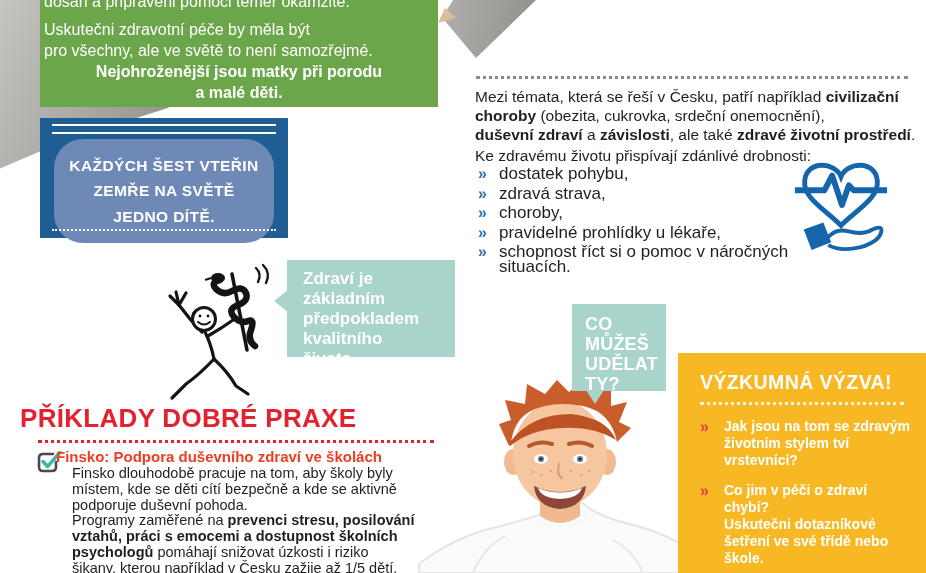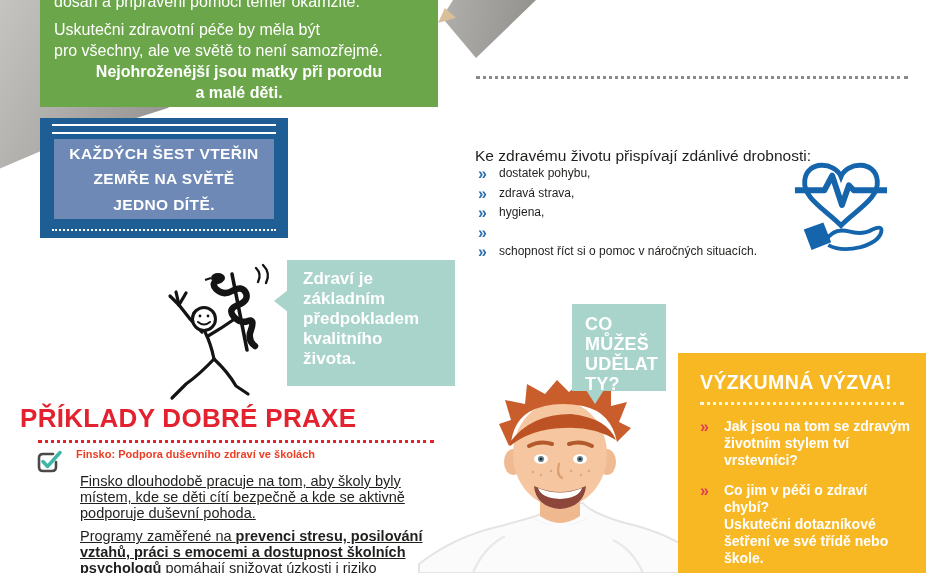--- a/index.html
+++ b/index.html
@@ -13,65 +13,65 @@
     background:linear-gradient(115deg,#c6c4c0 0%,#aeaca8 45%,#8f8d89 100%);
     clip-path:polygon(0 0,100% 0,100% 60%,95% 63%,73% 70%,25% 87%,0 98%);}
   .photo-tr{left:436px;top:0;width:100px;height:58px;z-index:0;
     background:linear-gradient(100deg,#b3b1ad 0%,#918f8b 100%);
     clip-path:polygon(6% 30%,17% 0,100% 0,40% 100%);}
   .pencil-tip{left:438px;top:8px;width:18px;height:17px;z-index:0;
     background:#d9c09a;clip-path:polygon(0 88%,38% 0,100% 58%);}
 
   
   .box-green{left:40px;top:0;width:398px;height:107px;background:#6CA64A;z-index:2;
-    color:#fff;padding:0 14px;box-sizing:border-box;overflow:hidden;font-size:16px;line-height:21px;}
+    color:#fff;padding:0 4px;box-sizing:border-box;overflow:hidden;font-size:16px;line-height:21px;}
   .box-green .cut{margin:-9px 0 7px 0;}
   .box-green p{margin:0;}
   .box-green .b{font-weight:bold;text-align:center;}
 
   
   .box-blue{left:40px;top:118px;width:248px;height:120px;background:#1F5E94;z-index:2;}
   .dbl-line{position:absolute;left:12px;right:12px;top:6px;height:6px;
     border-top:2px solid #fff;border-bottom:2px solid #fff;}
-  .blue-inner{position:absolute;left:14px;right:14px;top:21px;height:80px;background:#6E89B6;
+  .blue-inner{position:absolute;left:14px;right:14px;top:21px;height:104px;background:#6E89B6;
     display:flex;align-items:center;justify-content:center;text-align:center;
-    color:#fff;font-weight:bold;font-size:15.5px;line-height:1.62;letter-spacing:.4px;}
+    color:#fff;font-weight:bold;font-size:15.5px;line-height:1.62;letter-spacing:.4px;border-radius:29px;}
   .blue-dots{position:absolute;left:12px;right:12px;bottom:7px;border-top:2px dotted #fff;}
 
   
   .bubble{background:#A9D4CB;color:#fff;font-weight:bold;z-index:2;}
-  .bubble1{left:287px;top:260px;width:168px;height:126px;}
+  .bubble1{left:287px;top:260px;width:168px;height:97px;}
   .bubble1 .txt{padding:9px 8px 0 16px;font-size:17px;line-height:20px;}
   .tail-left{position:absolute;left:-13px;top:30px;width:0;height:0;
     border-right:14px solid #A9D4CB;border-top:11px solid transparent;border-bottom:11px solid transparent;}
   .bubble2{left:572px;top:304px;width:94px;height:87px;z-index:3;}
   .bubble2 .txt{padding:10px 0 0 13px;font-size:18px;line-height:20px;letter-spacing:.2px;}
   .tail-down{position:absolute;bottom:-13px;left:14px;width:0;height:0;
     border-top:14px solid #A9D4CB;border-left:9px solid transparent;border-right:9px solid transparent;}
 
   
   .red-h{color:#E4212E;font-weight:bold;letter-spacing:.3px;z-index:2;}
   .h-left{left:20px;top:403px;font-size:26px;}
   .h-right{left:475px;top:44px;font-size:26px;}
   .dotline-red{left:38px;top:440px;width:396px;border-top:3px dotted #E4212E;z-index:2;}
   .dotline-gray{left:476px;top:76px;width:432px;border-top:3px dotted #8a8a8a;z-index:2;}
 
   
   .check-icon{left:34px;top:448px;width:28px;height:28px;z-index:2;}
-  .finsko-title{left:76px;top:448px;font-size:11px;font-weight:bold;color:#ED3E24;z-index:2;}
+  .finsko-title{left:56px;top:448px;font-size:15px;font-weight:bold;color:#ED3E24;z-index:2;}
   .finsko-body{left:72px;top:466px;width:376px;font-size:14.5px;line-height:15.8px;z-index:2;}
-  .finsko-body p{margin:8px;text-decoration:underline;}
+  .finsko-body p{margin:0;}
 
   
   .intro{left:475px;top:87px;width:448px;font-size:15.5px;line-height:19px;z-index:2;}
   .list-intro{left:475px;top:147px;font-size:15.5px;z-index:2;}
   .rlist{left:478px;top:166px;width:360px;z-index:2;}
   .rli{display:flex;margin-bottom:4.5px;}
   .rmark{color:#2B6FAE;font-weight:bold;width:21px;flex:none;font-size:16px;line-height:15px;}
-  .rtext{font-size:12px;line-height:15px;}
+  .rtext{font-size:17px;line-height:15px;}
   .heart-icon{left:792px;top:146px;width:98px;height:114px;z-index:2;}
 
   
   .boy{left:413px;top:376px;width:292px;height:197px;z-index:1;}
 
   
   .box-orange{left:678px;top:353px;width:248px;height:268px;background:#F8B823;z-index:4;
     box-sizing:border-box;padding:18px 16px 12px 22px;}
   .oh{color:#fff;font-weight:bold;font-size:19.5px;letter-spacing:.4px;}
   .odots{border-top:3px dotted rgba(255,255,255,.85);width:204px;margin-top:8px;}
@@ -160,37 +160,41 @@
     <p class="preline">Finsko dlouhodobě pracuje na tom, aby školy byly
 místem, kde se děti cítí bezpečně a kde se aktivně
 podporuje duševní pohoda.</p>
     <p class="preline">Programy zaměřené na <b>prevenci stresu, posilování
 vztahů, práci s emocemi a dostupnost školních
 psychologů</b> pomáhají snižovat úzkosti i riziko
 šikany, kterou například v Česku zažije až 1/5 dětí.</p>
   </div>
 
   <div class="abs dotline-gray"></div>
+  <div class="abs intro preline">Mezi témata, která se řeší v Česku, patří například <b>civilizační
+choroby</b> (obezita, cukrovka, srdeční onemocnění),
+<b>duševní zdraví</b> a <b>závislosti</b>, ale také <b>zdravé životní prostředí</b>.</div>
   <div class="abs list-intro">Ke zdravému životu přispívají zdánlivé drobnosti:</div>
 
   <div class="abs rlist">
     <div class="rli">
       <span class="rmark">»</span>
       <span class="rtext">dostatek pohybu,</span>
     </div>
     <div class="rli">
       <span class="rmark">»</span>
       <span class="rtext">zdravá strava,</span>
     </div>
     <div class="rli">
       <span class="rmark">»</span>
-      <span class="rtext">hygiena,</span>
-    </div>
-    <div class="rli">
-      <span class="rmark">»</span>
+      <span class="rtext">choroby,</span>
+    </div>
+    <div class="rli">
+      <span class="rmark">»</span>
+      <span class="rtext">pravidelné prohlídky u lékaře,</span>
     </div>
     <div class="rli">
       <span class="rmark">»</span>
       <span class="rtext">schopnost říct si o pomoc v náročných situacích.</span>
     </div>
   </div>
 
   <svg class="abs heart-icon" viewBox="0 0 100 114">
     <g stroke="#1565AD" fill="none">
       <path d="M50 30 C44 15 15 13 13 34 C11 52 33 63 50 80 C67 63 89 52 87 34 C85 13 56 15 50 30 Z" stroke-width="5"></path>

